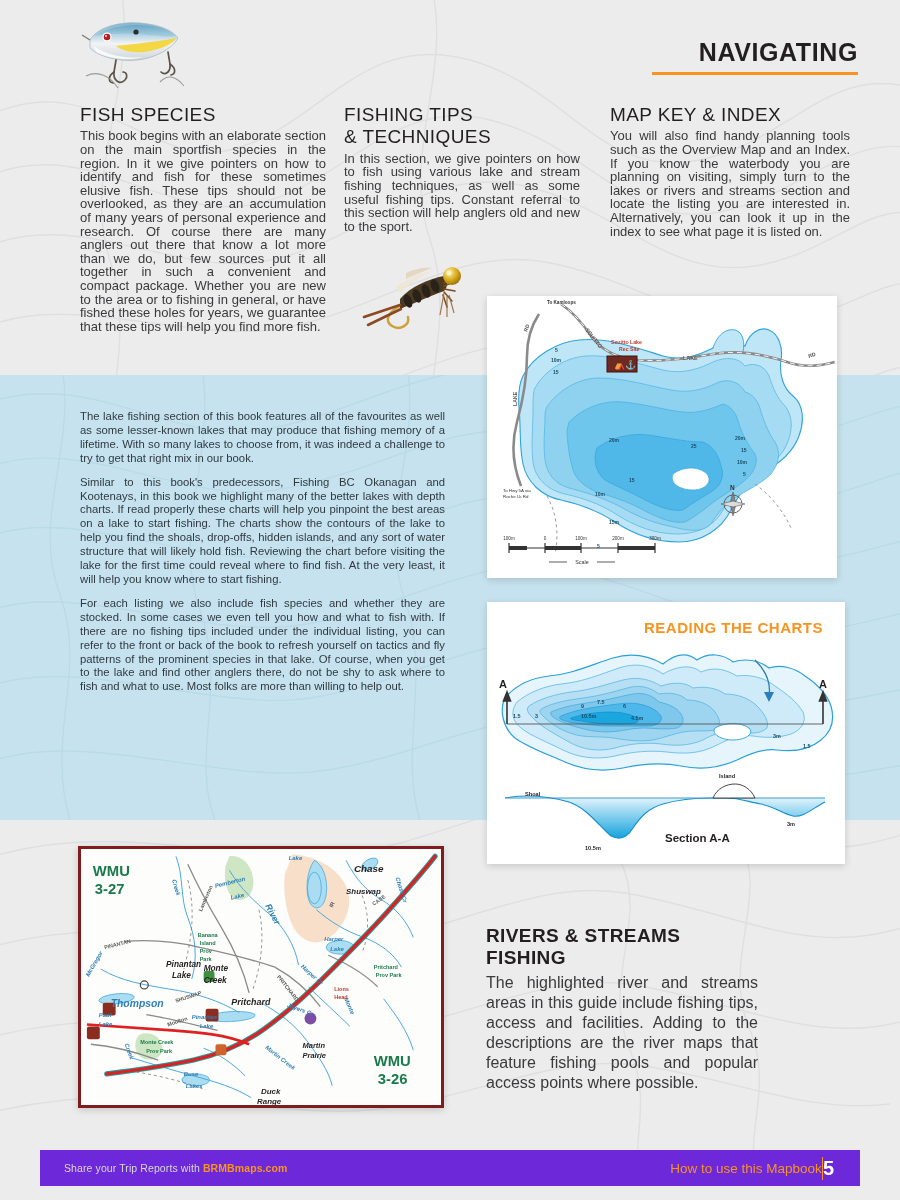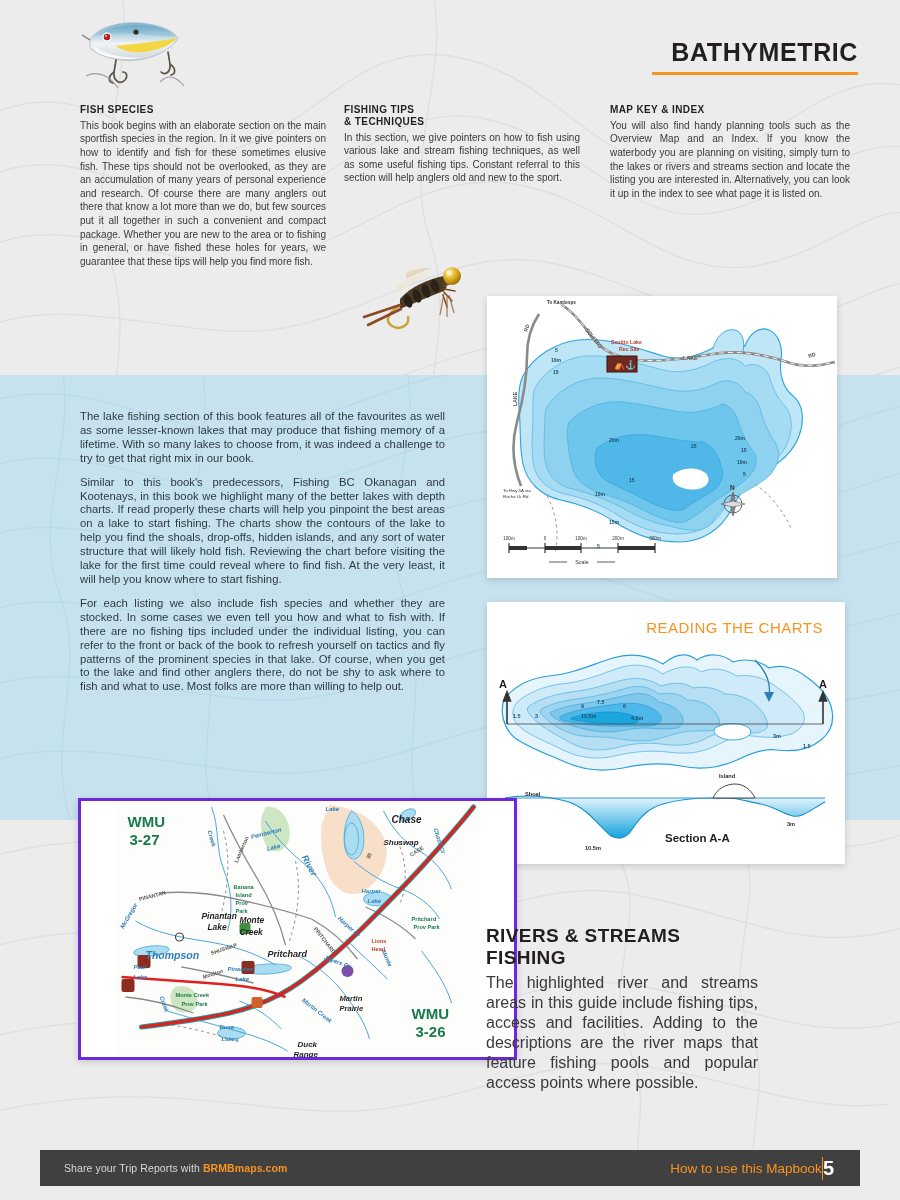--- a/index.html
+++ b/index.html
@@ -34,25 +34,25 @@
     font-size: 25px; font-weight: bold; letter-spacing: .6px;
     color: #231f20; line-height: 1;
   }
   .nav-header .rule {
     margin-top: 7px; height: 3px; width: 206px; background: #f79320;
   }
 
   
   .col { position: absolute; }
   .col h2 {
-    font-size: 10px; font-weight: bold; letter-spacing: .4px;
+    font-size: 19px; font-weight: normal; letter-spacing: .4px;
     color: #231f20; line-height: 1.18; margin-bottom: 3px;
   }
   .col p {
-    font-size: 10px; line-height: 13.6px; color: #3a3a3c;
+    font-size: 13px; line-height: 13.6px; color: #3a3a3c;
     text-align: justify; text-justify: inter-word;
   }
   #col-fish   { left: 80px;  top: 104px; width: 246px; }
   #col-tips   { left: 344px; top: 104px; width: 236px; }
   #col-mapkey { left: 610px; top: 104px; width: 240px; }
 
   
   .lure { position: absolute; left: 64px; top: 2px; width: 124px; height: 96px; }
 
   
@@ -81,35 +81,35 @@
   }
 
   
   .panel {
     position: absolute; background: #ffffff;
     box-shadow: 0 2px 7px rgba(0,0,0,.16);
     overflow: hidden;
   }
   #panel-bathy { left: 487px; top: 296px; width: 350px; height: 282px; }
   #panel-read  { left: 487px; top: 602px; width: 358px; height: 262px; }
-  #panel-wmu   { left: 78px;  top: 798px; width: 439px; height: 262px;
-                 border: 3px solid #6d28d9; }
+  #panel-wmu   { left: 78px;  top: 846px; width: 366px; height: 262px;
+                 border: 3px solid #7f1d1d; }
 
   .panel svg { display: block; width: 100%; height: 100%; }
 
   .read-title {
     position: absolute; right: 22px; top: 17px;
-    font-size: 15px; font-weight: normal; letter-spacing: .5px;
+    font-size: 15px; font-weight: bold; letter-spacing: .5px;
     color: #f79320;
   }
 
   
   .footer {
     position: absolute; left: 40px; bottom: 14px; width: 820px; height: 36px;
-    background: #404040; display: flex; align-items: center;
+    background: #6d28d9; display: flex; align-items: center;
   }
   .footer-left {
     margin-left: 24px; font-size: 10.5px; color: #d8d8d8; letter-spacing: .1px;
   }
   .footer-left b { color: #f79320; }
   .footer-right {
     margin-left: auto; margin-right: 26px;
     display: flex; align-items: center; 
   }
   .footer-right .label { font-size: 13.5px; color: #f79320; }
@@ -156,21 +156,21 @@
         <path d="M-20,315 C70,275 210,338 310,323 C415,308 490,250 580,270 C675,290 750,340 840,326 C885,319 905,312 920,313"></path>
         <path d="M-20,390 C80,350 220,410 320,396 C425,382 500,328 590,348 C685,368 760,412 850,399 C890,393 908,388 920,389"></path>
         <path d="M60,-20 C80,70 30,140 60,220 C88,297 45,360 70,445"></path>
         <path d="M200,-20 C220,80 170,150 200,235 C228,315 190,380 215,445"></path>
         <path d="M405,-20 C425,70 375,140 405,225 C432,305 398,375 420,445"></path>
       </g>
     </svg>
   </div>
 
   <div class="nav-header">
-    <div class="title">BATHYMETRIC</div>
+    <div class="title">NAVIGATING</div>
     <div class="rule"></div>
   </div>
 
   <svg class="lure" viewBox="0 0 124 96">
     <defs>
       <linearGradient id="lureBody" x1="0" y1="0" x2="0" y2="1">
         <gradient></gradient>
         <stop offset="0" stop-color="#7fb6cf"></stop>
         <stop offset=".34" stop-color="#b9d6e4"></stop>
         <stop offset=".55" stop-color="#f2f3f4"></stop>

